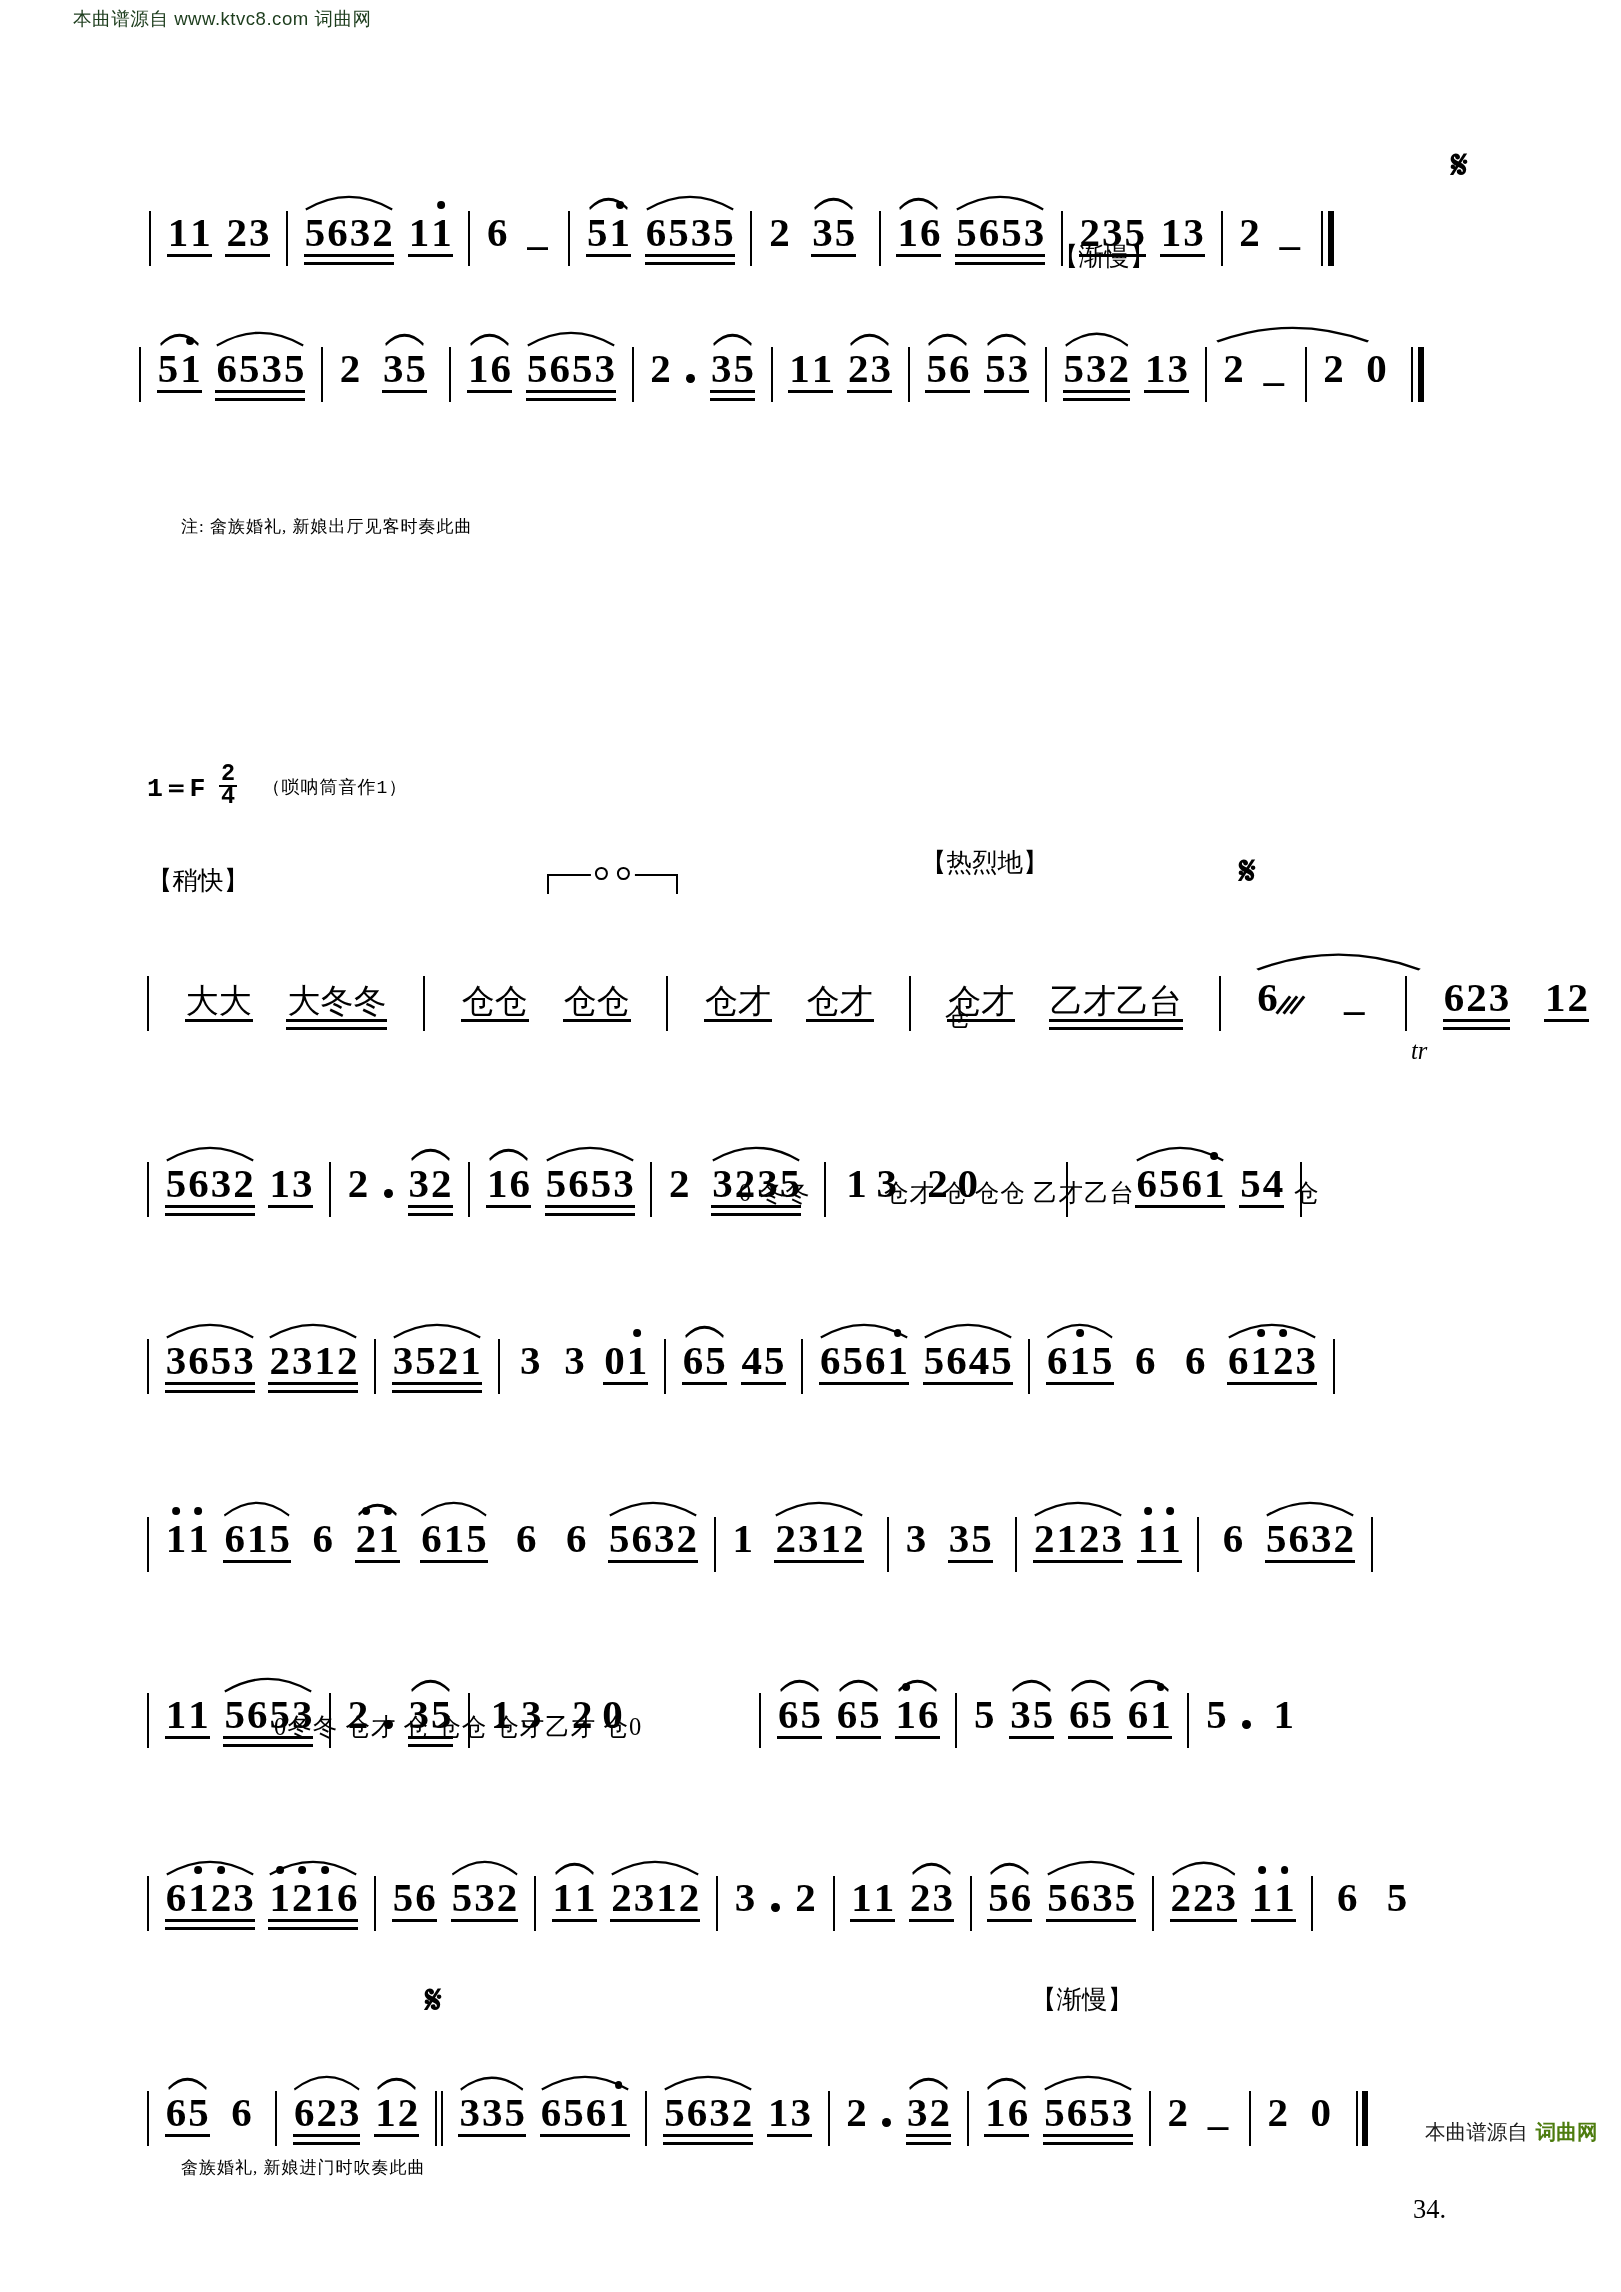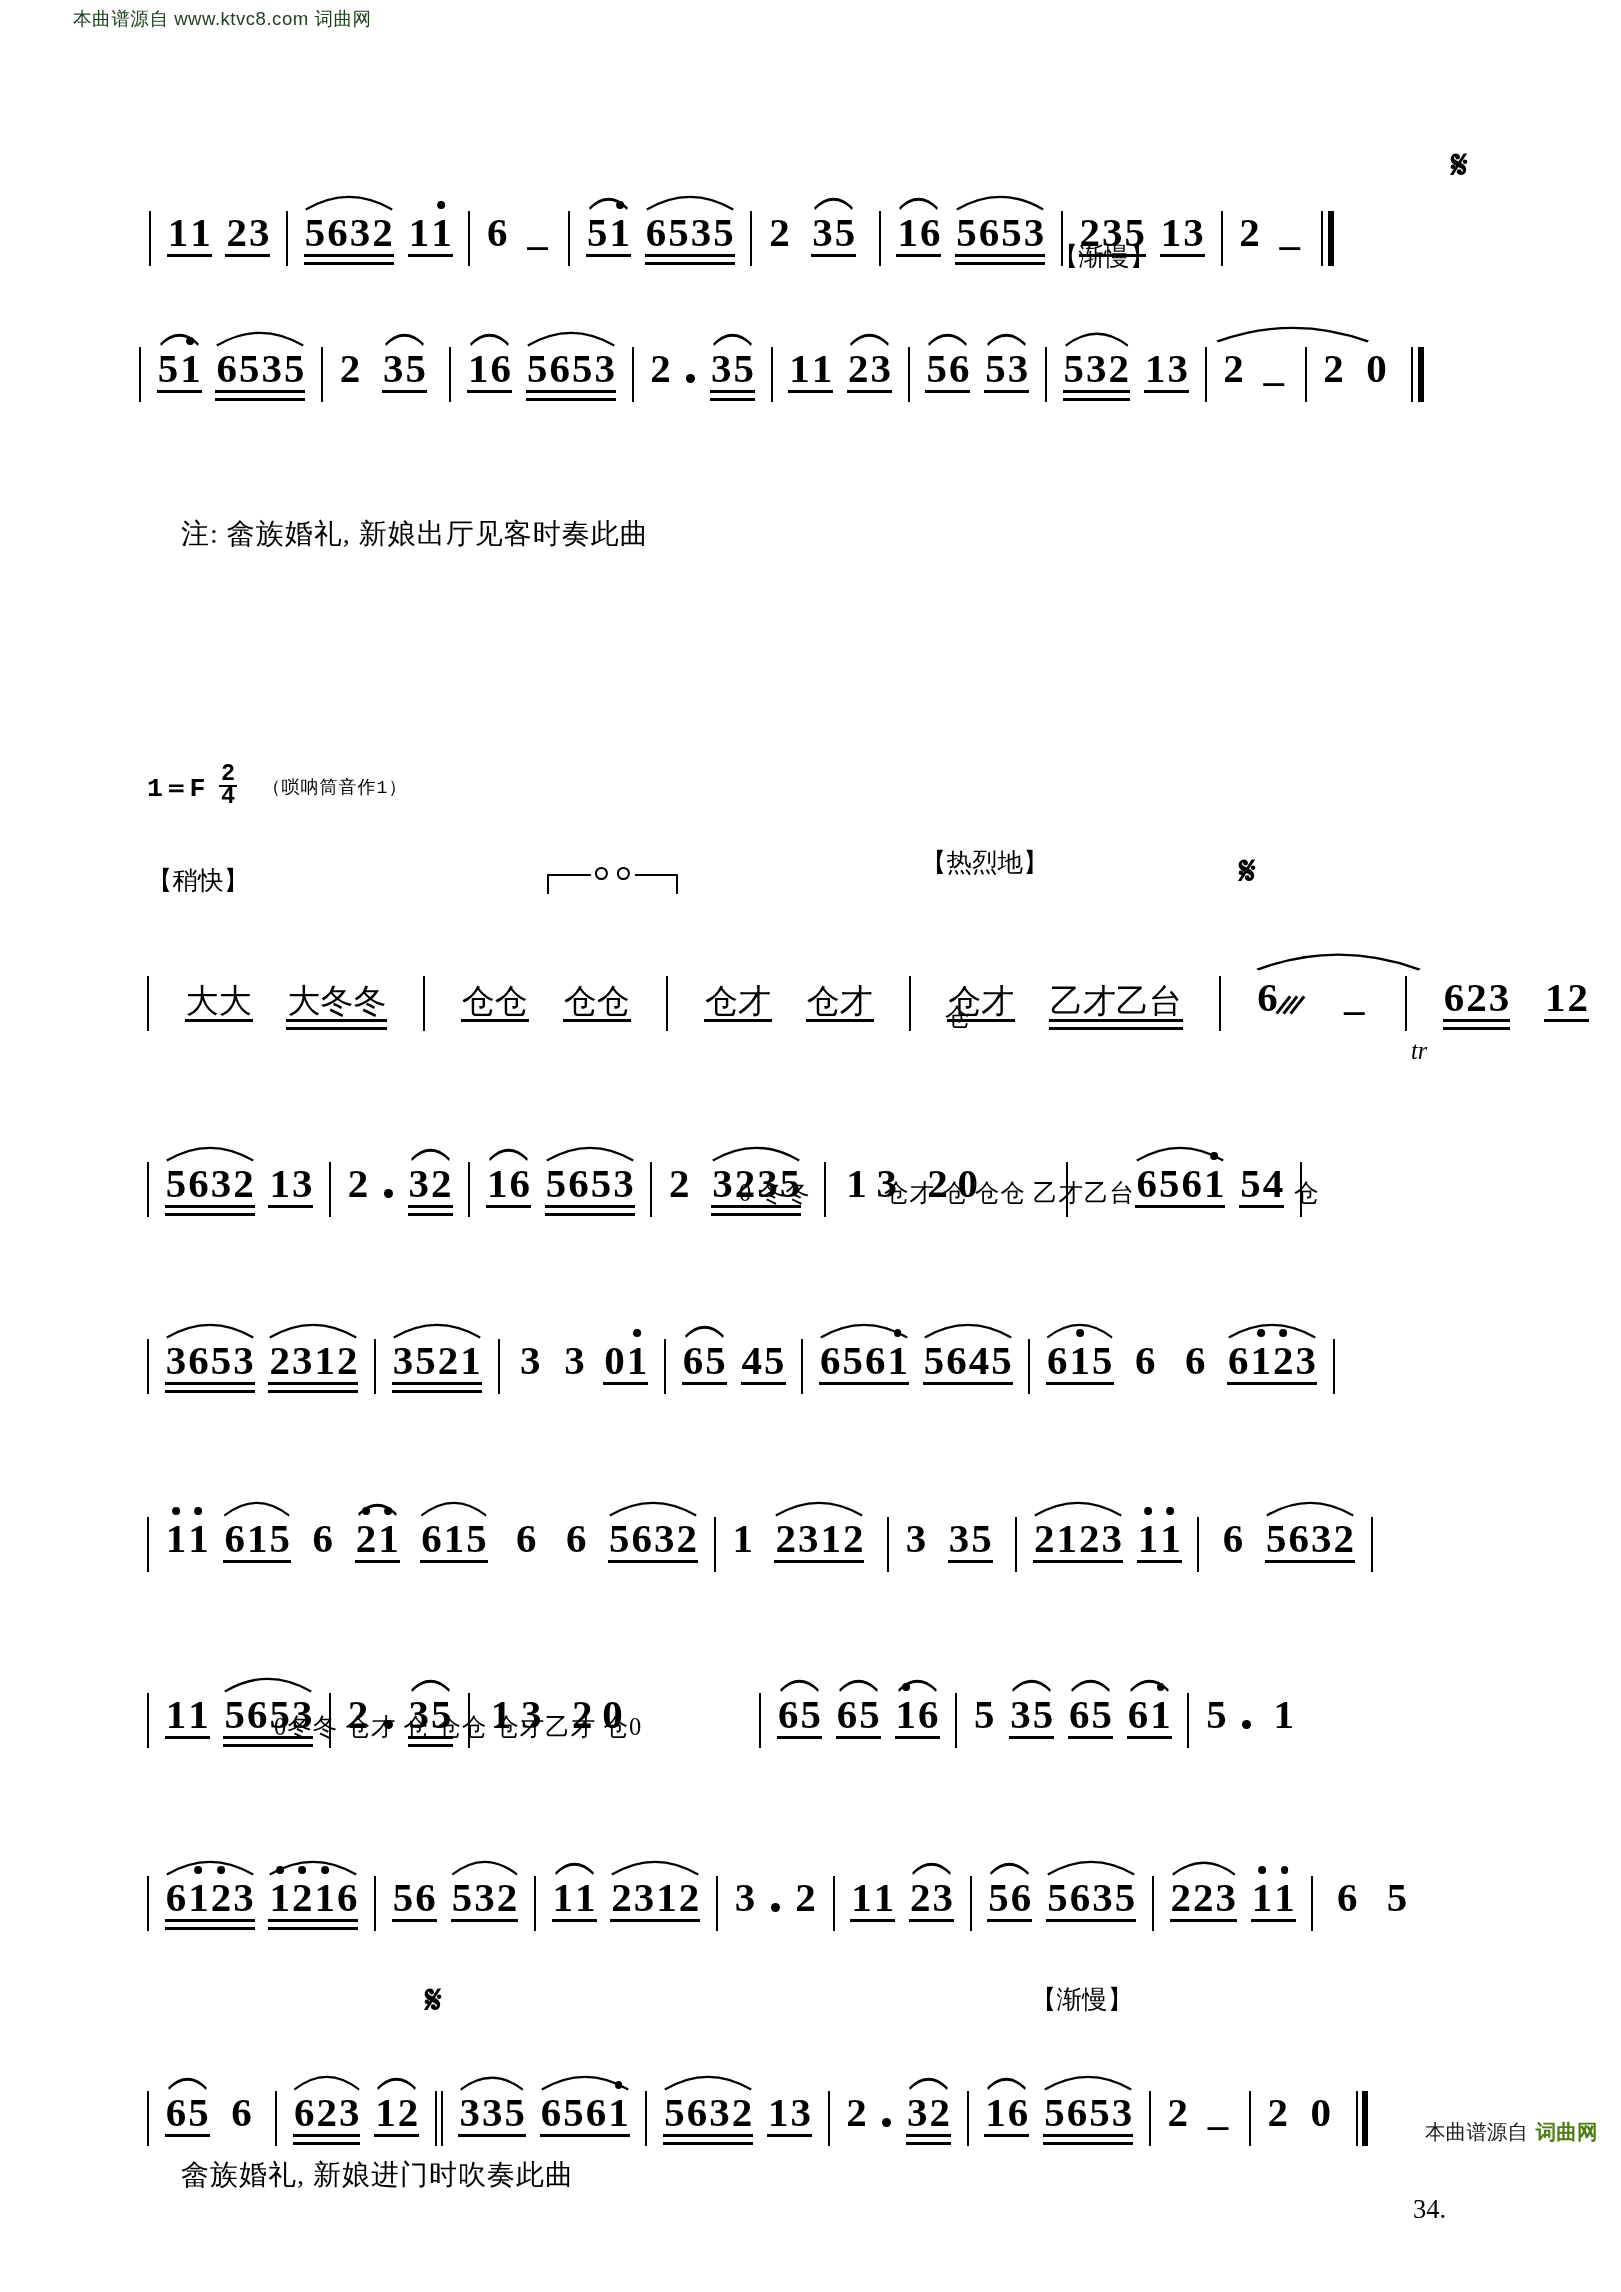--- a/index.html
+++ b/index.html
@@ -83,21 +83,21 @@
   .keyline .frac .num { border-bottom: 2px solid #000; padding: 0 2px; }
   .keyline .inst {
     font-size: 18px;
     font-weight: normal;
     margin-left: 11.8px;
     letter-spacing: 1px;
   }
 
   .note-text {
     position: absolute;
-    font-size: 28px;
+    font-size: 17px;
     letter-spacing: 1px;
     white-space: nowrap;
   }
 
   .page-number {
     position: absolute;
     font-size: 26.5px;
     font-family: "Liberation Serif", serif;
   }
 

